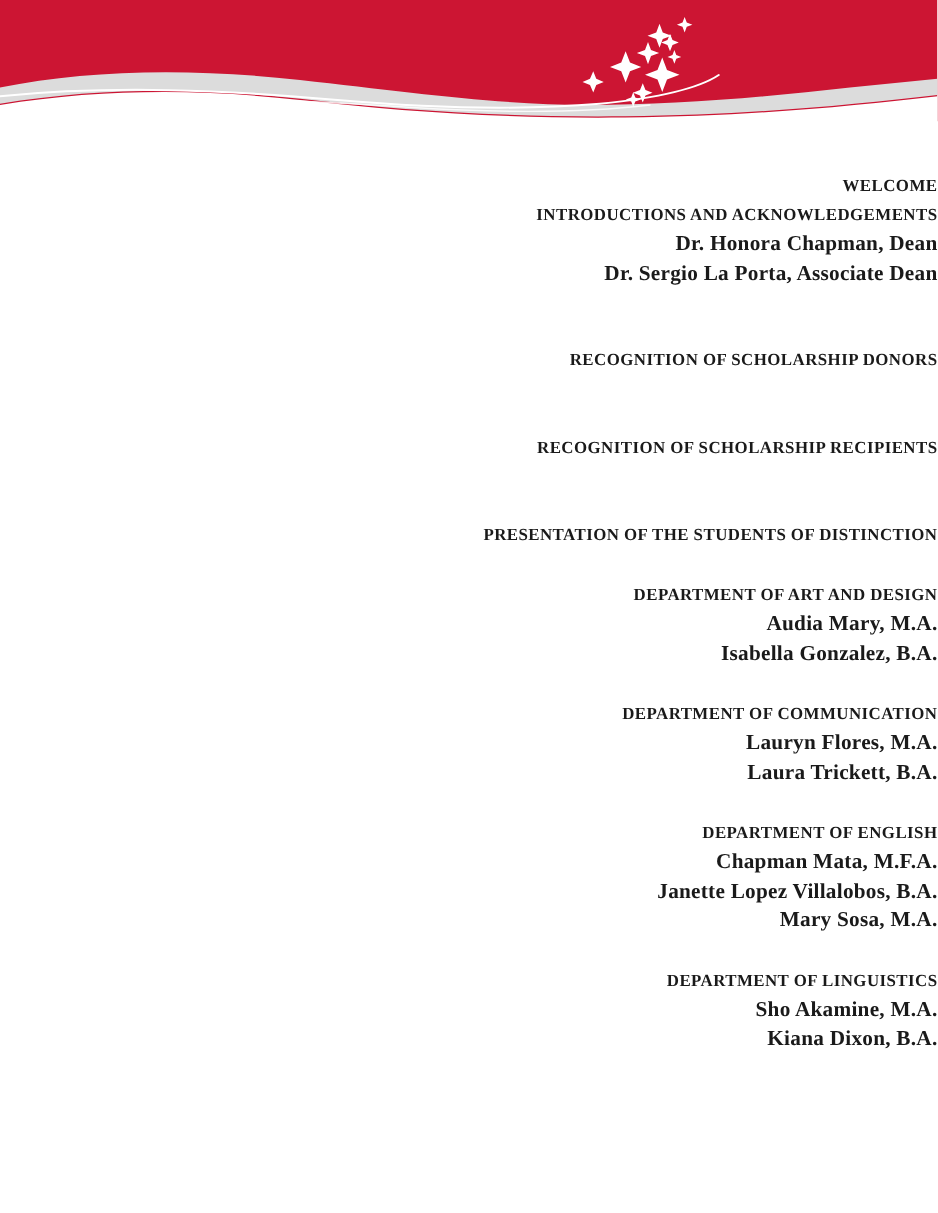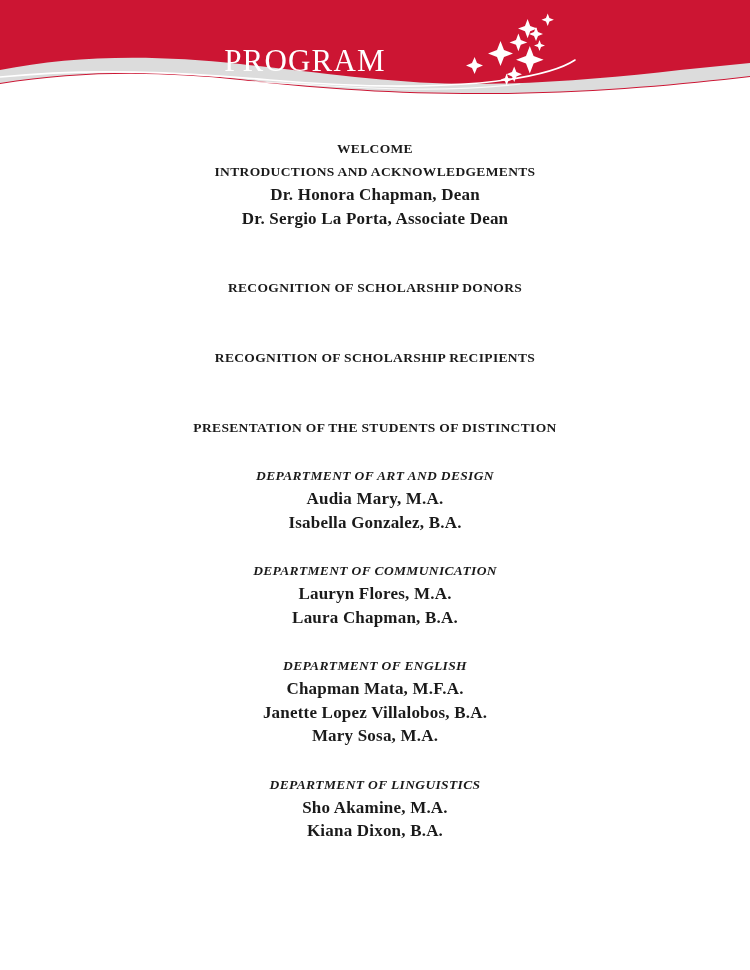--- a/index.html
+++ b/index.html
@@ -48,21 +48,21 @@
     white-space: nowrap;
     pointer-events: none;
   }
 
   
   #program-body {
     position: absolute;
     top: 98px;
     left: 0;
     width: 750px;
-    text-align: center;
+    text-align: right;
     color: #1a1a1a;
   }
 
   .block {
     margin: 0;
     padding: 0;
   }
 
   .section-heading {
     font-size: 13.5px;
@@ -75,21 +75,20 @@
   }
 
   .dept-heading {
     font-size: 13.5px;
     font-weight: bold;
     letter-spacing: 0.35px;
     line-height: 23px;
     margin: 0;
     color: #1a1a1a;
     text-transform: uppercase;
-    font-style: italic;
   }
 
   .person {
     font-size: 17px;
     font-weight: bold;
     letter-spacing: 0.2px;
     line-height: 23.5px;
     margin: 0;
     color: #1a1a1a;
   }
@@ -128,21 +127,20 @@
       <path d="M516,40 L518.4,33.5 L520.8,40 L527.3,42.4 L520.8,44.8 L518.4,51.3 L516,44.8 L509.5,42.4 Z"></path>
       <path d="M526,56 L529.8,46 L533.6,56 L543.6,59.8 L533.6,63.6 L529.8,73.6 L526,63.6 L516,59.8 Z"></path>
       <path d="M534,32 L536,27 L538,32 L543,34 L538,36 L536,41 L534,36 L529,34 Z"></path>
       <path d="M525,26 L527.6,19 L530.2,26 L537.2,28.6 L530.2,31.2 L527.6,38.2 L525,31.2 L518,28.6 Z"></path>
       <path d="M546,18 L547.7,13.5 L549.4,18 L553.9,19.7 L549.4,21.4 L547.7,25.9 L546,21.4 L541.5,19.7 Z"></path>
       <path d="M505,78 L506.6,73.6 L508.2,78 L512.6,79.6 L508.2,81.2 L506.6,85.6 L505,81.2 L500.6,79.6 Z"></path>
       <path d="M538,44 L539.5,40 L541,44 L545,45.5 L541,47 L539.5,51 L538,47 L534,45.5 Z"></path>
     </g>
   </svg>
 
-  <div id="program-title">PROGRAM</div>
 </div>
 
 <div id="program-body">
 
   <div class="gap-top"></div>
 
   <div class="block">
     <div class="section-heading">WELCOME</div>
     <div class="section-heading">INTRODUCTIONS AND ACKNOWLEDGEMENTS</div>
     <div class="person">Dr. Honora Chapman, Dean</div>
@@ -173,21 +171,21 @@
     <div class="dept-heading">DEPARTMENT OF ART AND DESIGN</div>
     <div class="person">Audia Mary, M.A.</div>
     <div class="person">Isabella Gonzalez, B.A.</div>
   </div>
 
   <div class="gap-dept"></div>
 
   <div class="block">
     <div class="dept-heading">DEPARTMENT OF COMMUNICATION</div>
     <div class="person">Lauryn Flores, M.A.</div>
-    <div class="person">Laura Chapman, B.A.</div>
+    <div class="person">Laura Trickett, B.A.</div>
   </div>
 
   <div class="gap-dept"></div>
 
   <div class="block">
     <div class="dept-heading">DEPARTMENT OF ENGLISH</div>
     <div class="person">Chapman Mata, M.F.A.</div>
     <div class="person">Janette Lopez Villalobos, B.A.</div>
     <div class="person">Mary Sosa, M.A.</div>
   </div>

